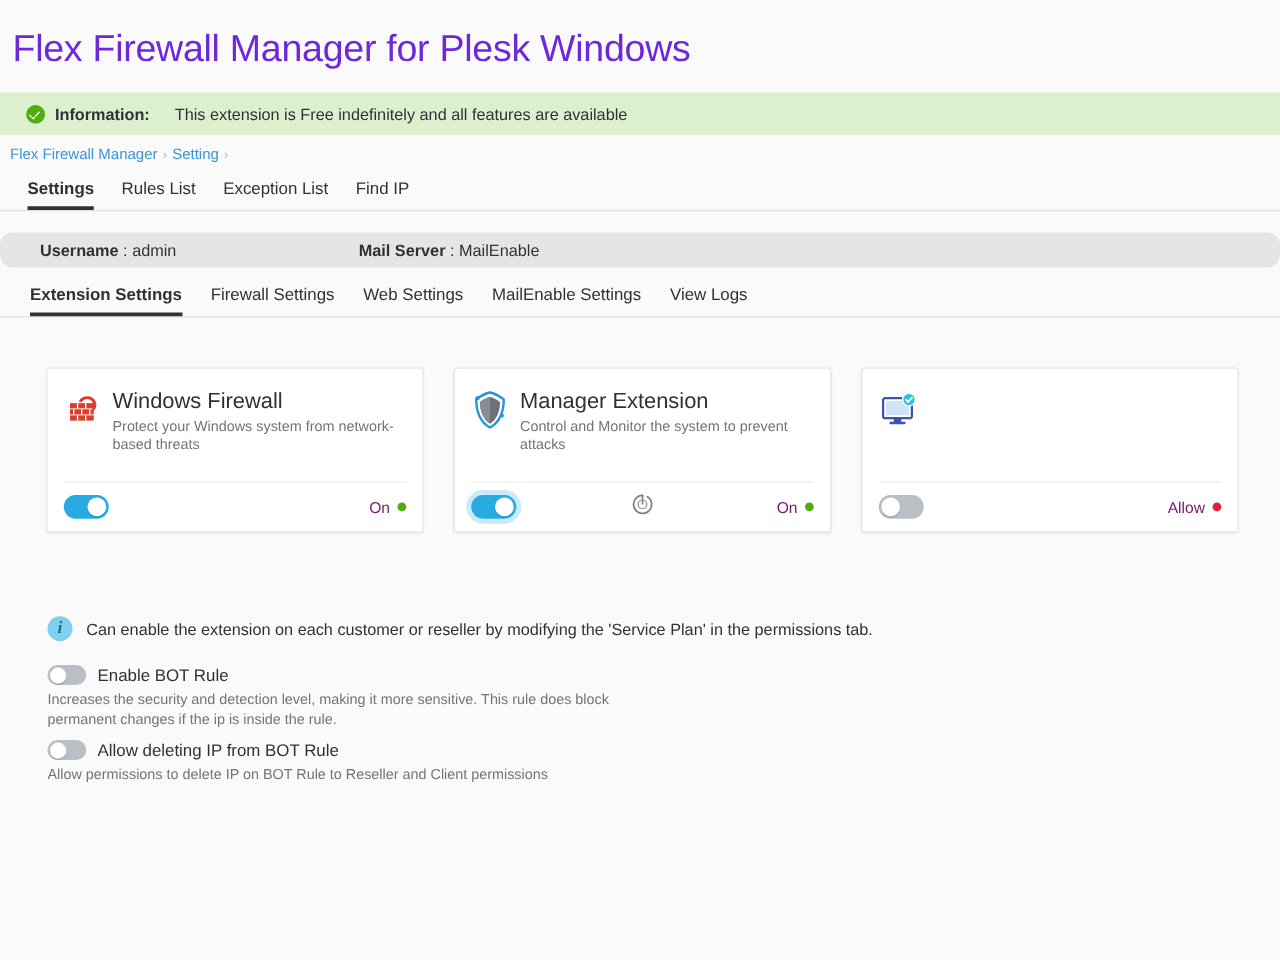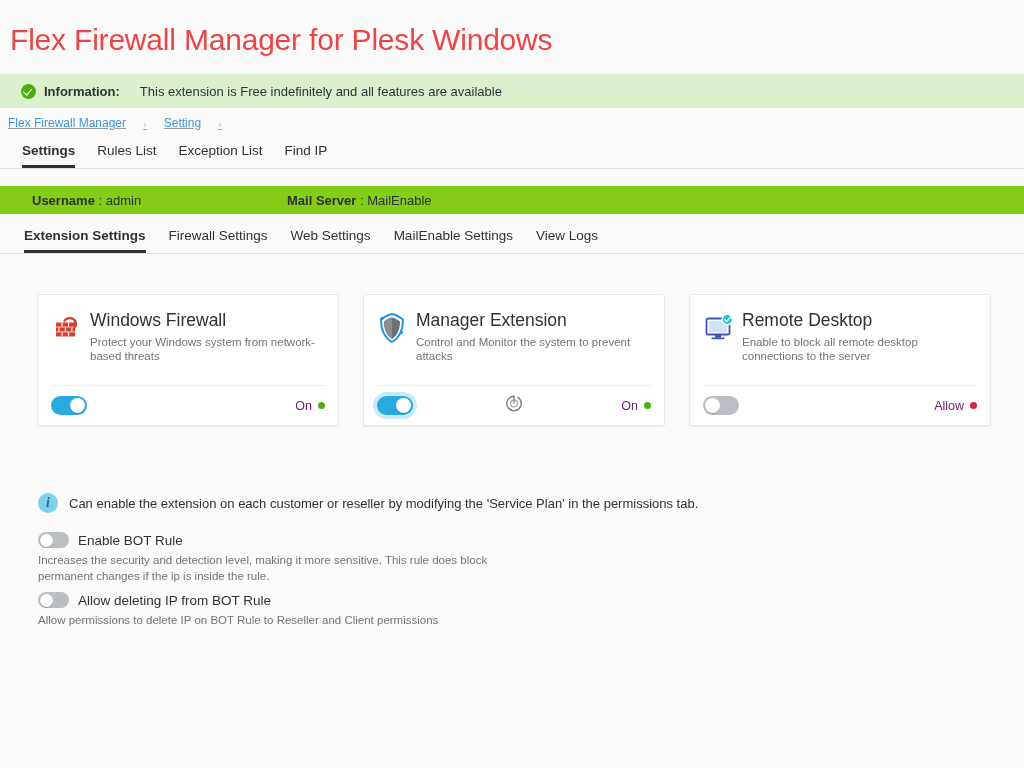--- a/index.html
+++ b/index.html
@@ -9,21 +9,21 @@
     background: #fafafa;
     font-family: "Liberation Sans", sans-serif;
     color: #2e3236;
     overflow: hidden;
   }
   .page { position: relative; width: 1024px; height: 768px; background: #fafafa; }
 
   
   .page-title {
     position: absolute; left: 10px; top: 21px;
-    font-size: 30px; font-weight: 400; color: #ef4444;
+    font-size: 30px; font-weight: 400; color: #6d28d9;
     letter-spacing: -0.2px; line-height: 38px;
   }
 
   
   .alert {
     position: absolute; left: 0; top: 74px; width: 1024px; height: 34px;
     background: #ddf0cd;
     display: flex; align-items: center;
     padding-left: 21px;
     font-size: 13px; color: #2e3236;
@@ -38,21 +38,21 @@
     left: 4px; top: 3px; width: 4px; height: 7px;
     border: solid #fff; border-width: 0 1.7px 1.7px 0;
     transform: rotate(42deg);
   }
   .alert-strong { font-weight: bold; margin-right: 20px; }
 
   
   .breadcrumb {
     position: absolute; left: 8px; top: 116px;
     font-size: 12px; color: #9aa0a6;
-    display: flex; align-items: flex-end; gap: 17px; text-decoration: underline;
+    display: flex; align-items: flex-end; gap: 4px;
   }
   .breadcrumb a { color: #3b94d9; text-decoration: none; }
   .breadcrumb .sep { color: #b5bbc1; font-size: 11px; }
 
   
   .tabbar {
     position: absolute; left: 0; top: 143px; width: 1024px; height: 26px;
     border-bottom: 1px solid #e0e0e0;
     padding-left: 13px;
   }
@@ -63,22 +63,22 @@
   }
   .tab.active { font-weight: bold; }
   .tab.active::after {
     content: ""; position: absolute; left: 0; right: 0; bottom: -1px;
     height: 3px; background: #2e3236;
   }
 
   
   .userstrip {
     position: absolute; left: 0; top: 186px; width: 1024px; height: 28px;
-    background: #84cc16; font-size: 13px; color: #2e3236;
-    display: flex; align-items: center;
+    background: #e5e5e5; font-size: 13px; color: #2e3236;
+    display: flex; align-items: center; border-radius: 10px;
   }
   .userstrip .field { position: absolute; }
   .userstrip .f1 { left: 32px; }
   .userstrip .f2 { left: 287px; }
   .userstrip b { font-weight: bold; }
 
   
   .subtabbar {
     position: absolute; left: 0; top: 228px; width: 1024px; height: 26px;
     border-bottom: 1px solid #e0e0e0;
@@ -290,24 +290,20 @@
         <div class="card-icon">
           <svg width="32" height="32" viewBox="0 0 32 32">
             <rect x="3.5" y="6.5" width="23" height="16" rx="1.6" fill="#fff" stroke="#3f51b5" stroke-width="1.8"></rect>
             <rect x="5.8" y="8.8" width="18.4" height="11.4" fill="#cfe4f7"></rect>
             <rect x="12" y="22.5" width="6" height="3.2" fill="#3f51b5"></rect>
             <rect x="8.5" y="25.4" width="13" height="1.9" rx="0.9" fill="#3f51b5"></rect>
             <circle cx="24.2" cy="7.6" r="5.1" fill="#22c4d6" stroke="#fafafa" stroke-width="1.2"></circle>
             <path d="M21.8 7.8 l1.7 1.7 l3.2 -3.6" fill="none" stroke="#fff" stroke-width="1.5" stroke-linecap="round" stroke-linejoin="round"></path>
           </svg>
         </div>
-        <div class="card-texts">
-          <div class="card-title">Remote Desktop</div>
-          <div class="card-desc">Enable to block all remote desktop connections to the server</div>
-        </div>
       </div>
       <div class="card-foot">
         <div class="toggle off">
           <span class="knob"></span>
         </div>
         <div class="foot-right">
           <span>Allow</span>
           <span class="dot" style="background:#e0203c"></span>
         </div>
       </div>

